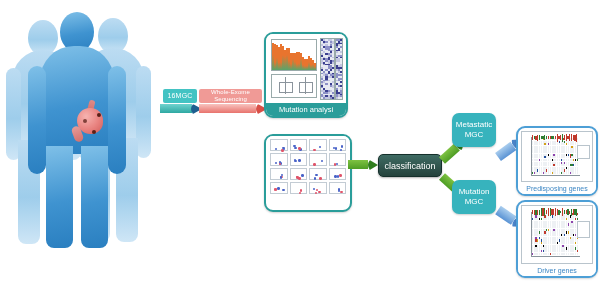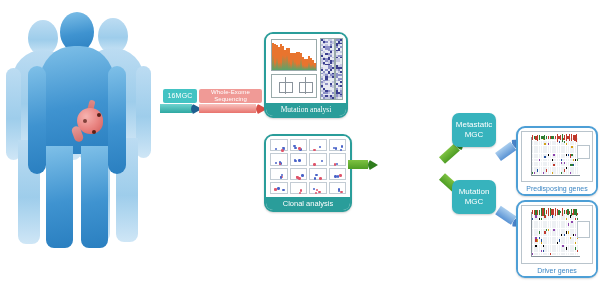--- a/index.html
+++ b/index.html
@@ -57,21 +57,21 @@
   .arr-pink .head{border-top:6px solid transparent;border-bottom:6px solid transparent;
                   border-left:11px solid #d94f47;}
 
   
   .panel{position:absolute;border:2px solid #2a9d9a;border-radius:9px;background:#ffffff;
          box-shadow:0 1px 2px rgba(0,0,0,.18);overflow:hidden;}
   .panel-inner{position:absolute;left:0;right:0;top:0;background:#ffffff;}
   .panel-label{position:absolute;left:0;right:0;bottom:0;background:#2a9d9a;color:#fff;
                font-size:7.5px;display:flex;align-items:center;justify-content:center;}
 
-  .panel-mut{left:264px;top:32px;width:80px;height:82px;font-family:Liberation Serif, serif;}
+  .panel-mut{left:264px;top:32px;width:80px;height:82px;}
   .panel-mut .panel-inner{bottom:13px;}
   .panel-mut .panel-label{height:13px;}
 
   .panel-clonal{left:264px;top:134px;width:84px;height:74px;}
   .panel-clonal .panel-inner{bottom:13px;}
   .panel-clonal .panel-label{height:13px;}
 
   
   .mf{position:absolute;}
   .mf-stack{left:5px;top:5px;width:44px;height:30px;border:.5px solid #9aa;}
@@ -627,28 +627,28 @@
             <div class="dot" style="left: 38.225%; top: 56.7196%; background: rgb(224, 85, 107);"></div>
             <div class="dot" style="left: 32.2298%; top: 86.2391%; background: rgb(224, 85, 107);"></div>
           </div>
           <div class="cell">
             <div class="dot" style="left: 54.6809%; top: 53.5479%; background: rgb(74, 99, 200);"></div>
             <div class="dot" style="left: 69.7686%; top: 77.5695%; background: rgb(224, 85, 107);"></div>
             <div class="dot" style="left: 52.4414%; top: 68.3352%; background: rgb(74, 99, 200);"></div>
           </div>
         </div>
     </div>
-    <div class="panel-label">Clonal analysis</div>
   </div>
 
   <div class="arr-green arr-g-in">
     <div class="shaft"></div>
     <div class="head"></div>
   </div>
 
+  <div class="classify">classification</div>
 
   <div class="arr-diag arr-up">
     <div class="shaft"></div>
     <div class="head"></div>
   </div>
   <div class="arr-diag arr-dn">
     <div class="shaft"></div>
     <div class="head"></div>
   </div>
 

